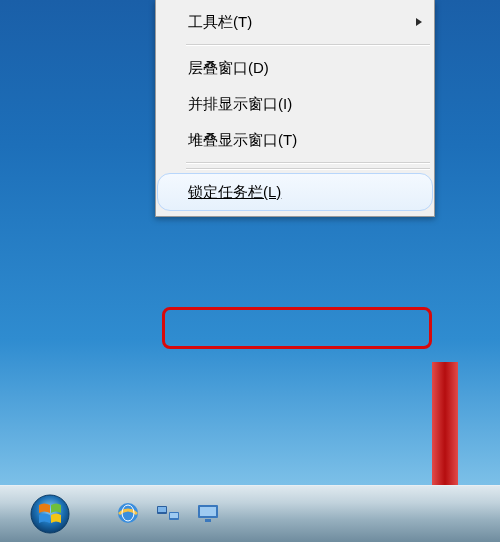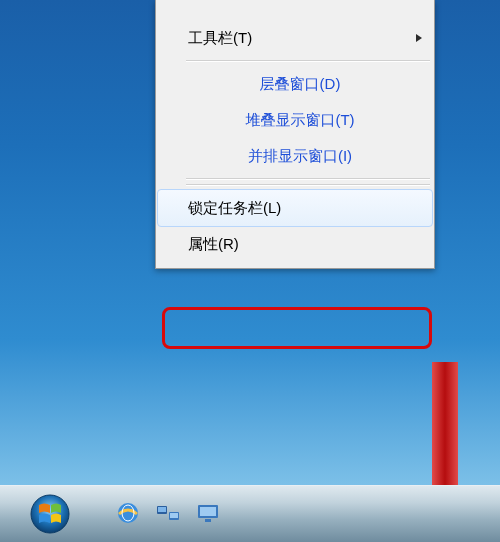--- a/index.html
+++ b/index.html
@@ -31,34 +31,33 @@
   .menu {
     position: absolute;
     left: 155px;
     top: 0px;
     width: 280px;
     background: #f0f0f0;
     border: 1px solid #9a9a9a;
     box-shadow: 0 2px 6px rgba(0,0,0,0.35);
     border-top: none;
     box-sizing: border-box;
-    padding: 20px 2px 6px 2px;
+    padding: 4px 2px 6px 2px;
   }
   .menu .item {
     position: relative;
     height: 36px;
     line-height: 36px;
     padding-left: 30px;
     padding-right: 20px;
     white-space: nowrap;
     cursor: default;
   }
   .menu .item.disabled {
-    color: #1d4ed8;
-    text-align: center;
+    color: #000000;
   }
   .menu .item .label {
     pointer-events: none;
   }
   .menu .submenu-arrow {
     position: absolute;
     right: 10px;
     top: 50%;
     width: 0; height: 0;
     border-top: 4px solid transparent;
@@ -68,22 +67,23 @@
   }
   .menu .sep {
     height: 1px;
     margin: 4px 2px 4px 28px;
     background: #d0d0d0;
     border-bottom: 1px solid #fff;
   }
   .menu .item.hovered {
     background: linear-gradient(180deg, #f4f9ff 0%, #e6f1fc 100%);
     border: 1px solid #b8d6fb;
-    border-radius: 4px;
+    border-radius: 13px;
     margin: -1px;
+    text-decoration: underline;
   }
   .highlight-red {
     position: absolute;
     left: 162px;
     top: 307px;
     width: 270px;
     height: 42px;
     border: 3px solid #d8090b;
     border-radius: 8px;
     box-sizing: border-box;
@@ -146,32 +146,29 @@
 <div class="menu">
   <div class="item">
     <span class="label">工具栏(T)</span>
     <span class="submenu-arrow"></span>
   </div>
   <div class="sep"></div>
   <div class="item disabled">
     <span class="label">层叠窗口(D)</span>
   </div>
   <div class="item disabled">
+    <span class="label">并排显示窗口(I)</span>
+  </div>
+  <div class="item disabled">
     <span class="label">堆叠显示窗口(T)</span>
-  </div>
-  <div class="item disabled">
-    <span class="label">并排显示窗口(I)</span>
   </div>
   <div class="sep"></div>
   <div class="sep"></div>
   <div class="item hovered">
     <span class="label">锁定任务栏(L)</span>
-  </div>
-  <div class="item">
-    <span class="label">属性(R)</span>
   </div>
 </div>
 
 <div class="highlight-red"></div>
 
 <div class="arrow">
   <div class="shaft"></div>
   <div class="head"></div>
 </div>
 

